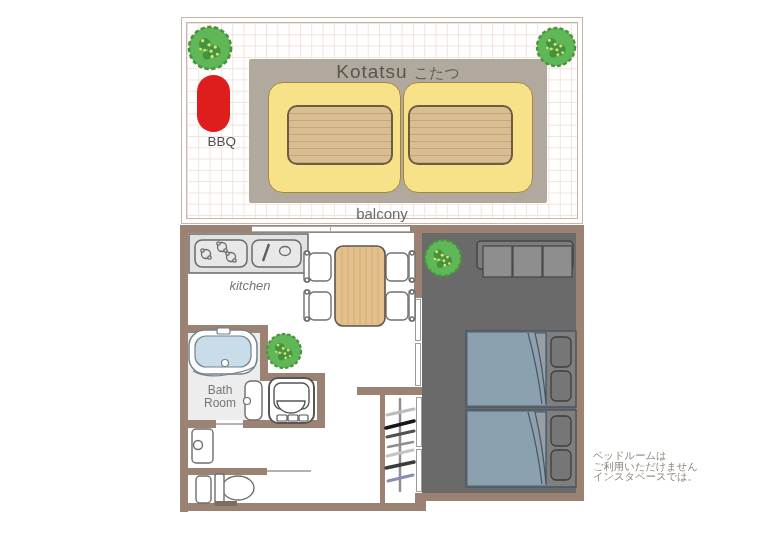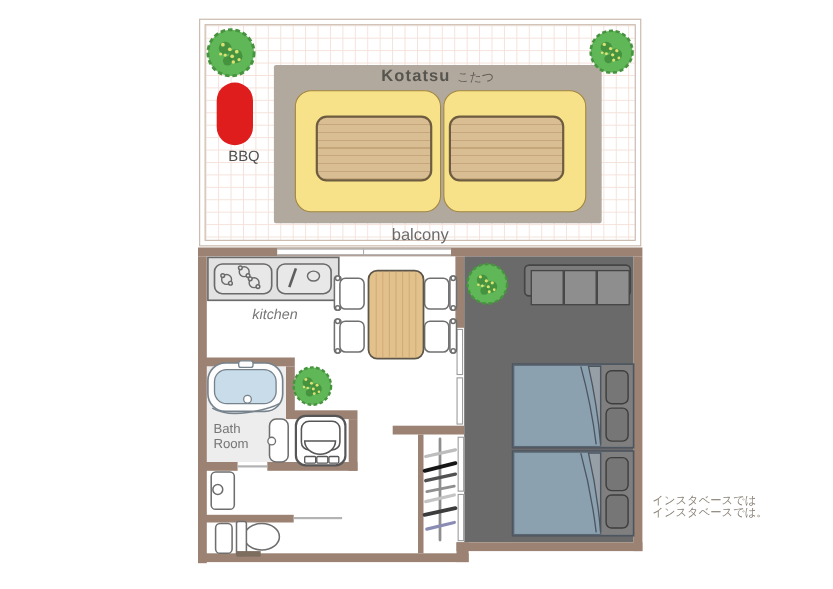--- a/index.html
+++ b/index.html
@@ -8,22 +8,22 @@
   .abs{position:absolute;box-sizing:border-box;}
 
   
   .balcony{left:181px;top:17px;width:402px;height:207px;border:1px solid #c7b5a7;background:#fff;}
   .balcony-grid{left:4px;top:4px;right:4px;bottom:4px;border:1px solid #c7b5a7;
     background-image:linear-gradient(to right,#f4e2da 1px,transparent 1px),
                      linear-gradient(to bottom,#f4e2da 1px,transparent 1px);
     background-size:11.3px 11.3px;}
   .kotatsu-plate{left:249px;top:59px;width:298px;height:144px;background:#b2a99e;border-radius:2px;}
   .kotatsu-label{left:249px;top:61px;width:298px;text-align:center;color:#57554f;}
-  .kotatsu-en{font-size:15px;letter-spacing:1px;font-weight:bold;}
-  .kotatsu-jp{font-size:11px;margin-left:6px;color:#5f5d57;}
+  .kotatsu-en{font-size:19px;letter-spacing:1px;}
+  .kotatsu-jp{font-size:15px;margin-left:6px;color:#5f5d57;}
   .futon{top:82px;height:111px;background:#f8e289;border:1.5px solid #a3873f;border-radius:15px;}
   .futon-l{left:268px;width:133px;}
   .futon-r{left:403px;width:130px;}
   .mat{top:105px;height:60px;background:#d9bd93;border:2px solid #6d5c40;border-radius:10px;
     background-image:repeating-linear-gradient(180deg,transparent 0 6px,#c6a77b 6px 7px);}
   .mat-l{left:287px;width:106px;}
   .mat-r{left:408px;width:105px;}
   .bbq{left:197px;top:75px;width:33px;height:57px;background:#e01d1d;border-radius:17px;}
   .bbq-label{left:190px;top:134px;width:46px;text-align:right;font-size:13.5px;color:#4f4f4f;}
   .balcony-label{left:181px;top:205px;width:402px;text-align:center;font-size:15px;color:#6a6a6a;}
@@ -34,21 +34,21 @@
 
   
   .wall{background:#9c8273;}
   .winband{background:#fff;border-top:1px solid #adadad;border-bottom:1px solid #adadad;}
   .windiv{background:#adadad;}
   .slide{background:#fff;border:1px solid #9c9c9c;}
   .doorline{background:#b3b3b3;}
 
   
   .kitchen-label{left:205px;top:278px;width:90px;text-align:center;font-size:13px;color:#767676;font-style:italic;}
-  .bath-label{left:194px;top:384px;width:52px;font-size:12px;line-height:12.5px;color:#767676;}
+  .bath-label{left:194px;top:384px;width:52px;text-align:center;font-size:12px;line-height:12.5px;color:#767676;}
   .note{left:593px;top:451px;width:164px;font-size:10.3px;line-height:10.6px;color:#8b8379;}
 
   .overlay{position:absolute;left:0;top:0;pointer-events:none;}
 </style>
 </head>
 <body>
 
 <div class="stage">
 
   <div class="abs balcony">
@@ -240,17 +240,18 @@
     <use href="#bush" transform="translate(210,48) scale(1.05)"></use>
     <use href="#bush" transform="translate(556,47) scale(0.95)"></use>
     <use href="#bush" transform="translate(284,351) scale(0.85)"></use>
     <use href="#bush" transform="translate(443,258) scale(0.9)"></use>
   </svg>
 
   <div class="abs kitchen-label">kitchen</div>
   <div class="abs bath-label">Bath Room</div>
 
   <div class="abs note">
-    <div>インスタベースでは</div>
+    <div>ベッドルームは</div>
+    <div>ご利用いただけません</div>
     <div>インスタベースでは。</div>
   </div>
 
 </div>
 
 </body></html>

